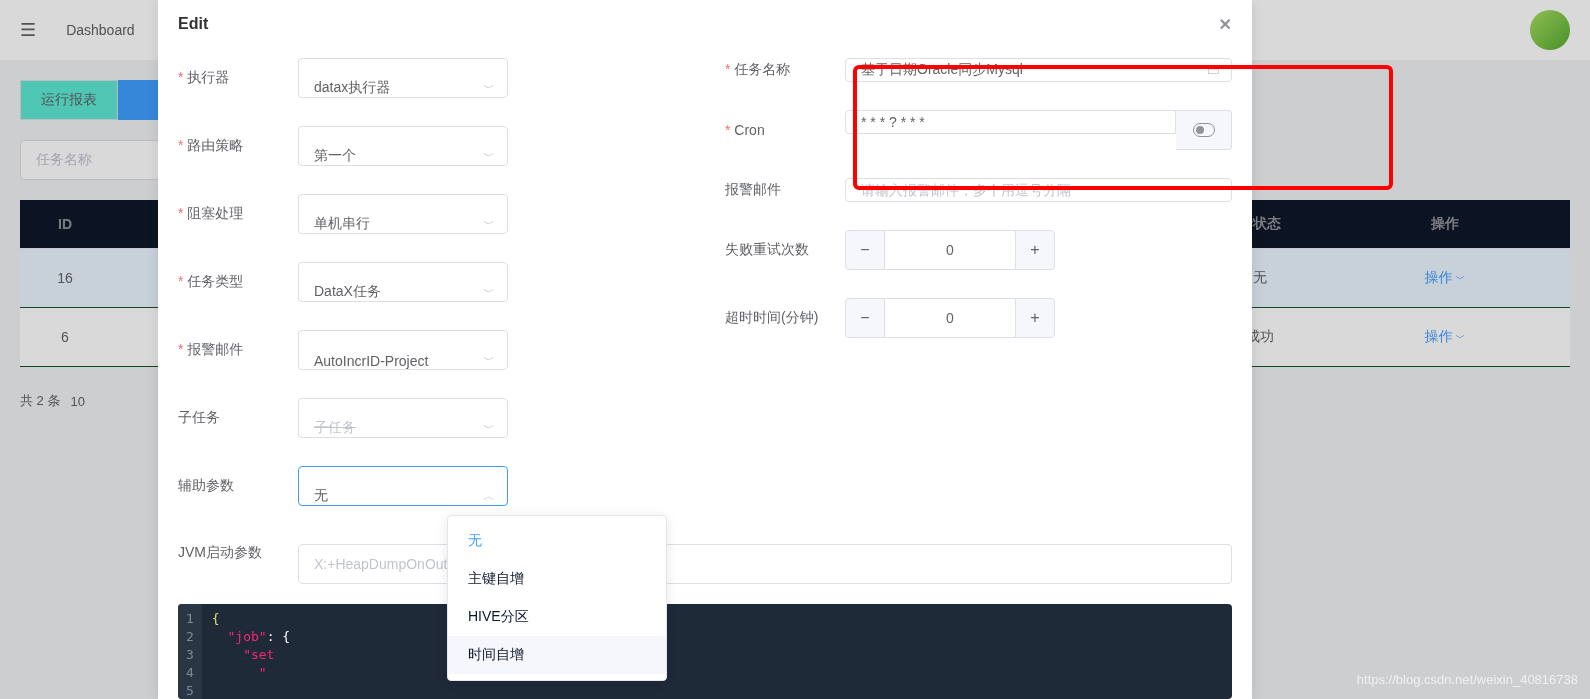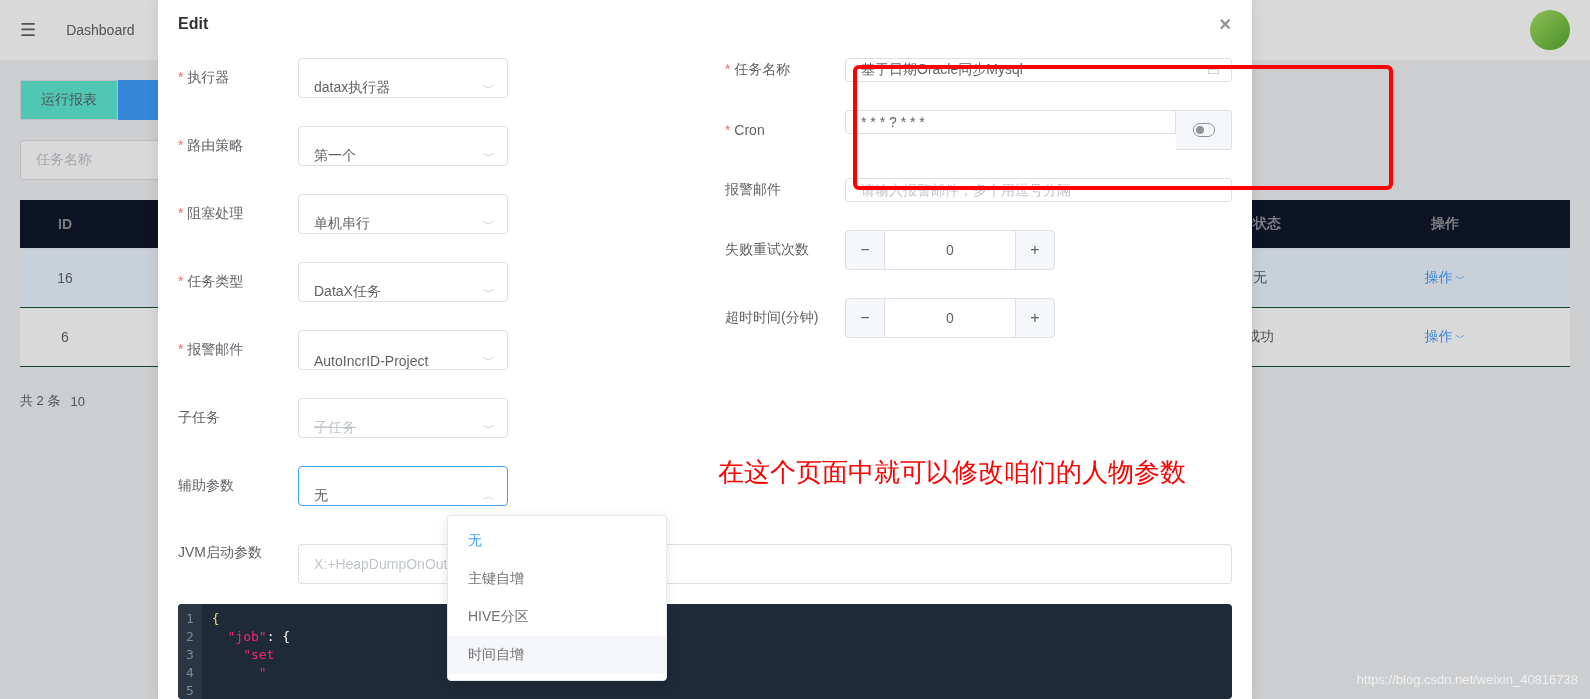--- a/index.html
+++ b/index.html
@@ -67,21 +67,21 @@
     .highlight-box { position: absolute; border: 4px solid #f00; border-radius: 6px; pointer-events: none; }
     .hl1 { left: 695px; top: 65px; width: 540px; height: 125px; }
     .hl2 { left: 296px; top: 604px; width: 136px; height: 42px; }
     
     .annotation { position: absolute; left: 560px; top: 455px; font-size: 26px; color: #f00; font-weight: 400; }
     
     .jvm-row { display: flex; align-items: flex-start; margin: 0 20px 20px; }
     .jvm-input { flex: 1; height: 40px; border: 1px solid #dcdfe6; border-radius: 4px; padding: 0 15px; font-size: 14px; color: #c0c4cc; display: flex; align-items: center; overflow: hidden; white-space: nowrap; }
     
     .dropdown { position: absolute; left: 289px; top: 515px; width: 220px; background: #fff; border: 1px solid #e4e7ed; border-radius: 4px; box-shadow: 0 2px 12px rgba(0,0,0,0.1); padding: 6px 0; z-index: 100; }
-    .dropdown-item { padding: 10px 20px; font-size: 14px; color: #737373; cursor: pointer; }
+    .dropdown-item { padding: 10px 20px; font-size: 14px; color: #0f172a; cursor: pointer; }
     .dropdown-item.selected { color: #409eff; font-weight: 500; }
     .dropdown-item.hover { background: #f5f7fa; }
     
     .code-area { margin: 0 20px; background: #1e2a38; border-radius: 4px; height: 95px; overflow: hidden; font-family: Consolas, Monaco, monospace; font-size: 13px; display: flex; }
     .code-gutter { background: #2a3644; color: #7a8a9a; padding: 6px 8px; text-align: right; line-height: 18px; }
     .code-lines { padding: 6px 10px; line-height: 18px; }
     .code-lines .br { color: #e6db74; }
     .code-lines .key { color: #f92672; }
     .code-lines .colon { color: #fff; }
     
@@ -293,16 +293,15 @@
   <div class="dropdown">
     <div class="dropdown-item selected">无</div>
     <div class="dropdown-item">主键自增</div>
     <div class="dropdown-item">HIVE分区</div>
     <div class="dropdown-item hover">时间自增</div>
   </div>
 
   <div class="highlight-box hl1"></div>
   <div class="highlight-box hl2"></div>
 
-  <div class="annotation">在这个页面中就可以修改咱们的人物参数</div>
 </div>
 
 <div class="watermark">https://blog.csdn.net/weixin_40816738</div>
 
 </body></html>

